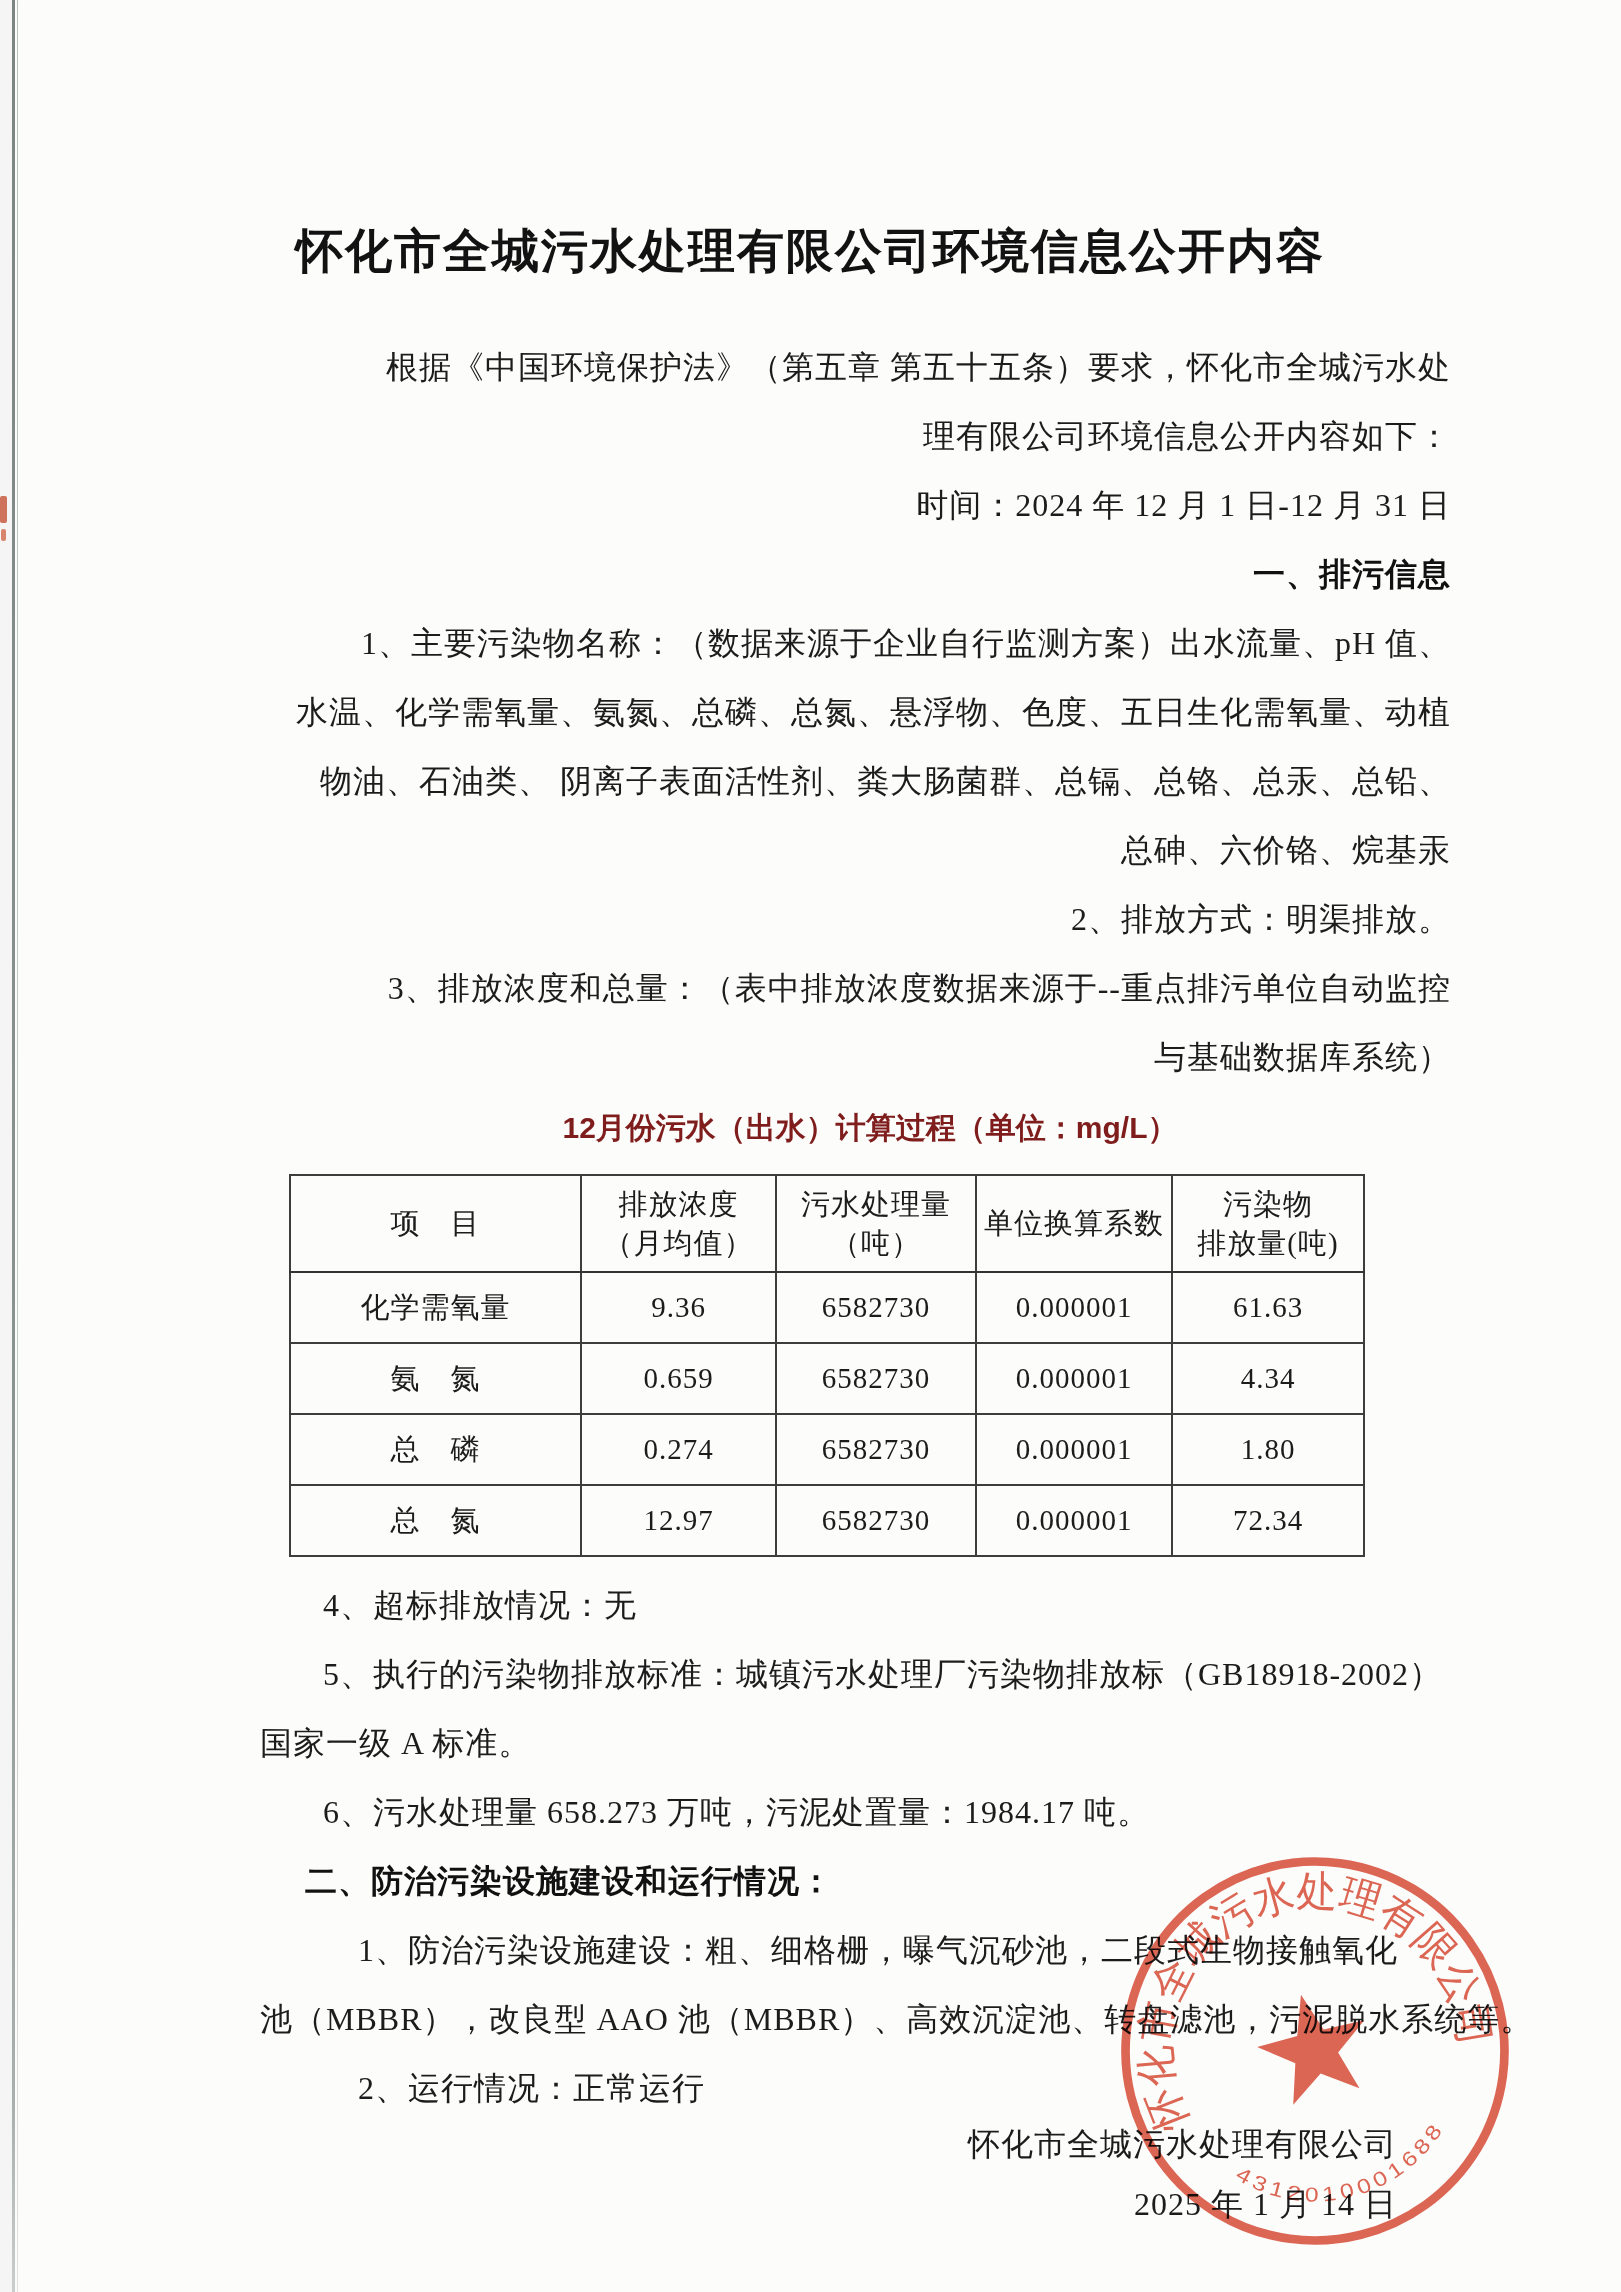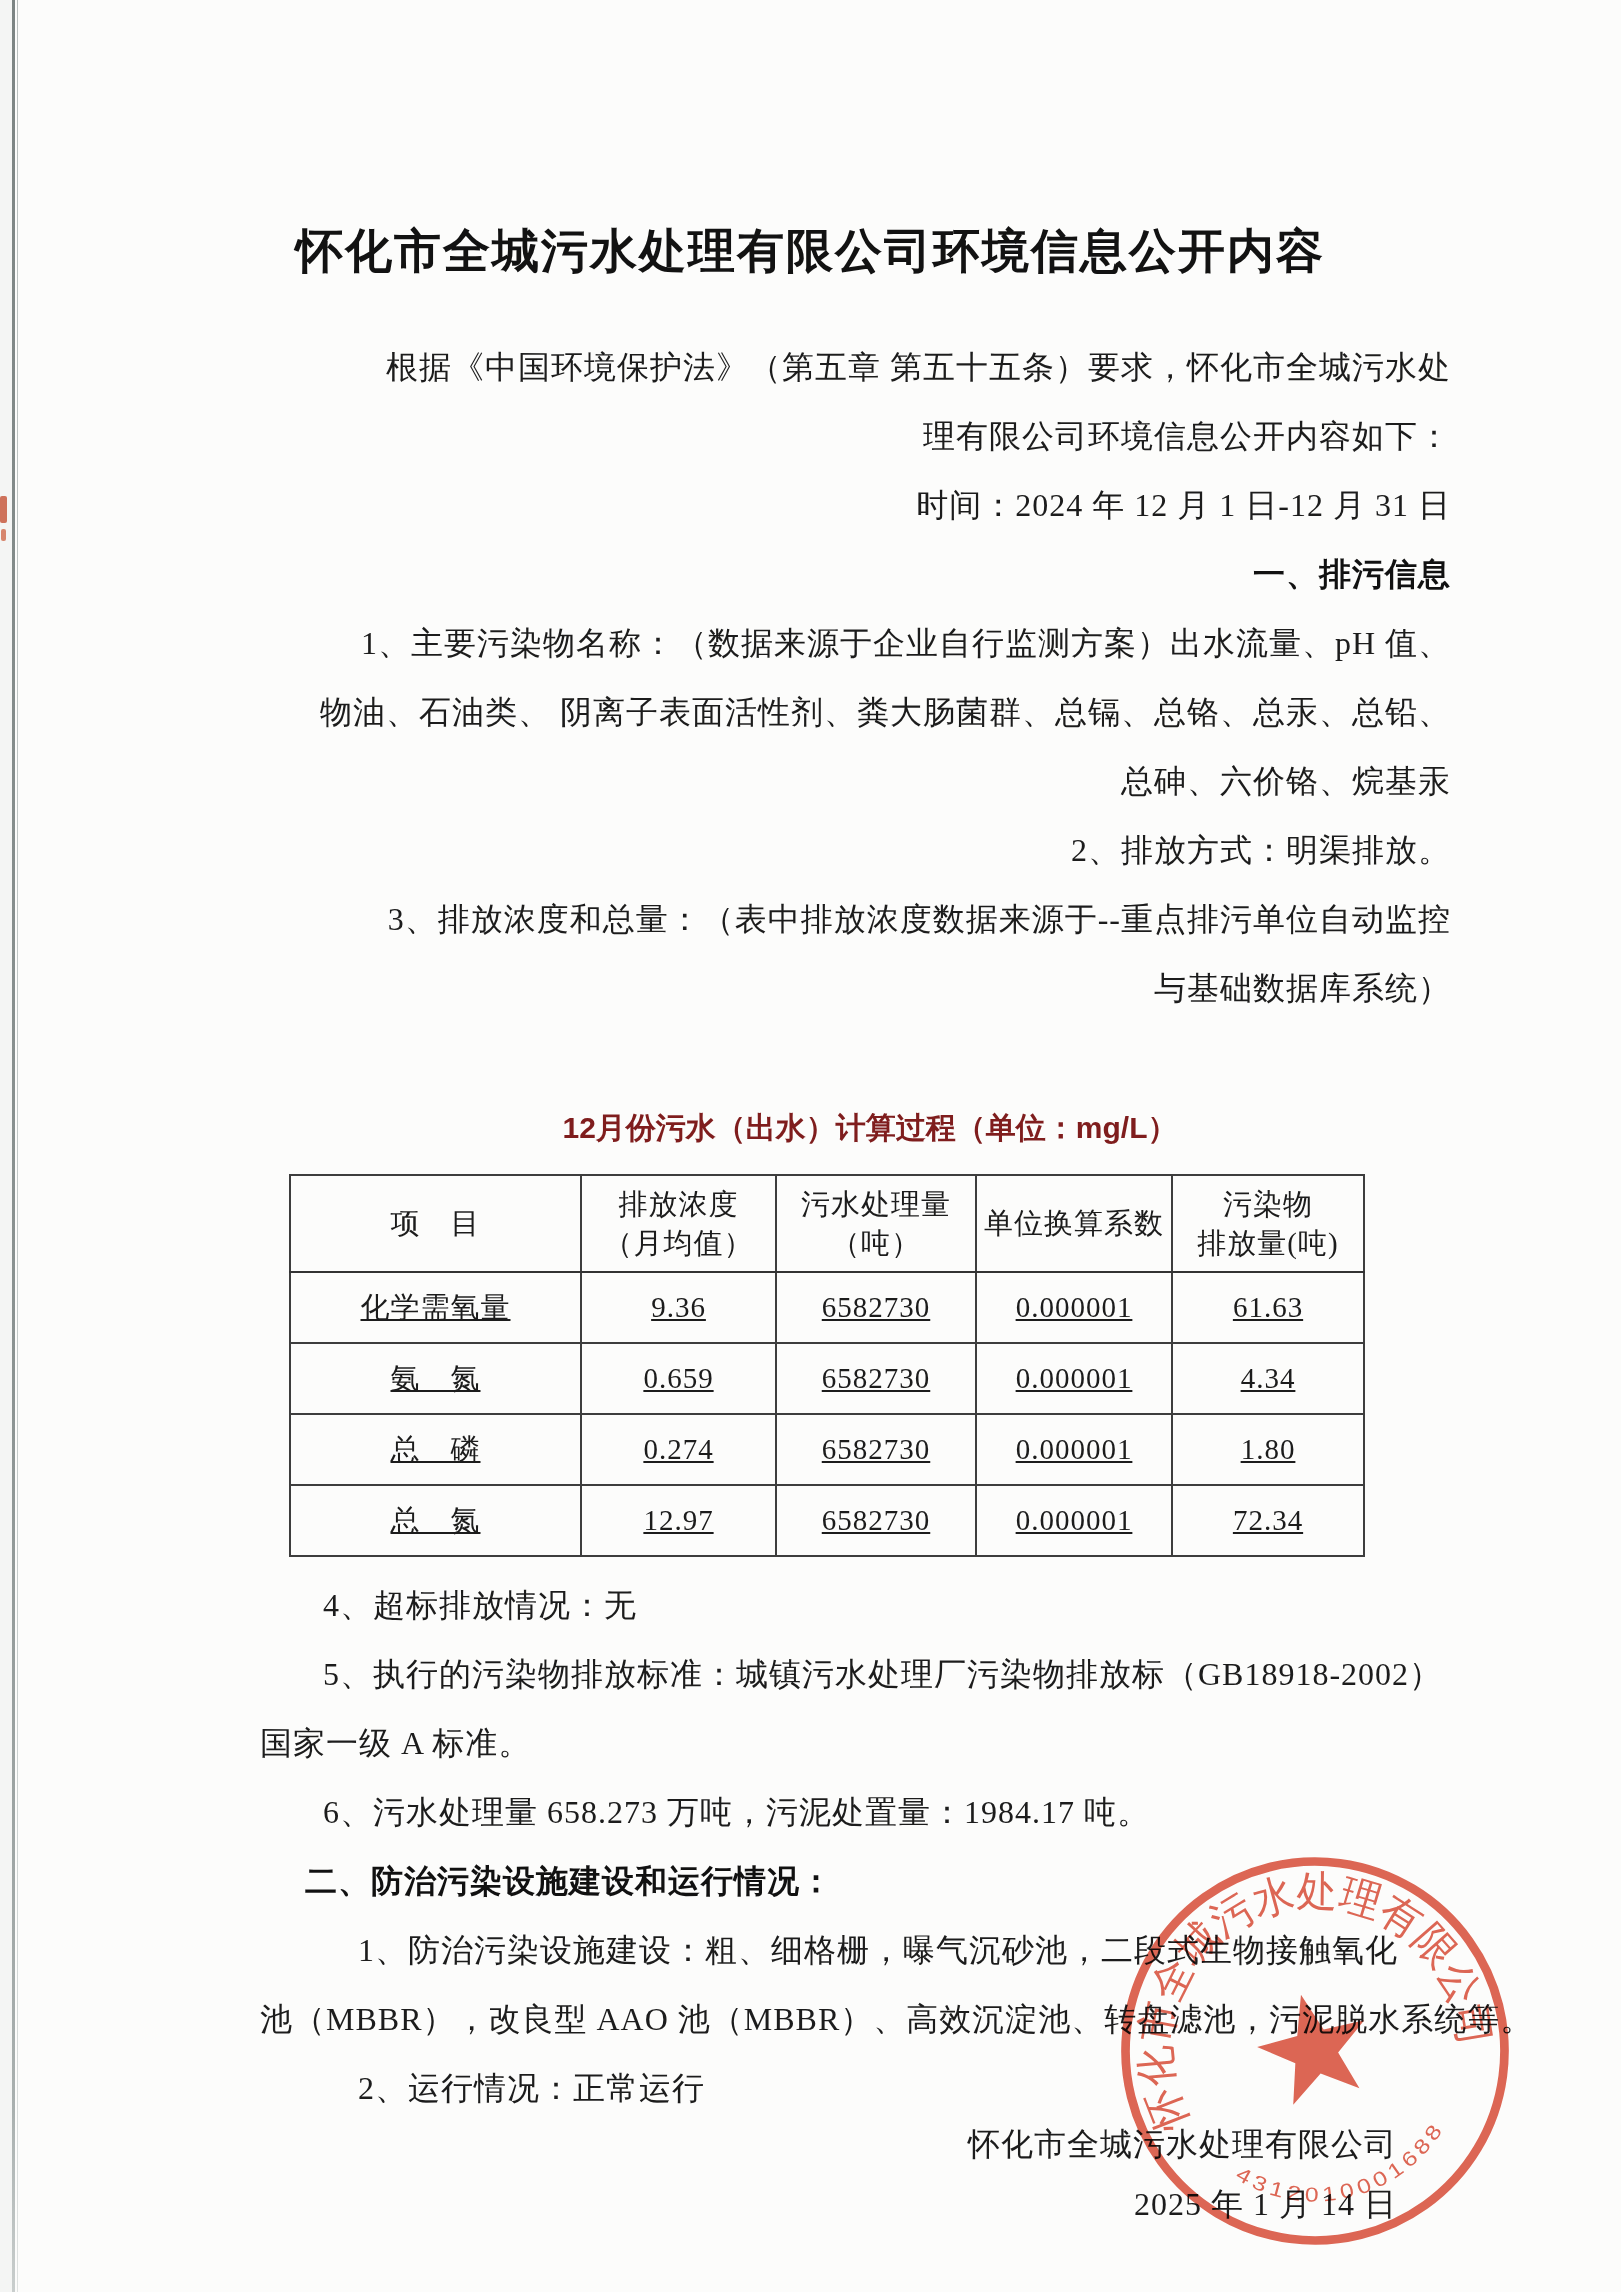--- a/index.html
+++ b/index.html
@@ -51,21 +51,21 @@
     width:1074px;border-collapse:collapse;table-layout:fixed;
   }
   table.calc th,table.calc td{
     border:2px solid #3d3d3d;
     text-align:center;vertical-align:middle;
     font-size:29px;color:#1c1c1c;
     white-space:pre-line;letter-spacing:1px;
   }
   table.calc{border:2.9px solid #333;}
   table.calc thead th{height:93px;font-weight:normal;line-height:39px;border-bottom:2.9px solid #333;}
-  table.calc tbody td{height:67px;text-decoration:underline;}
+  table.calc tbody td{height:67px;}
 
   .signature{position:absolute;left:0;width:1397px;text-align:right;
     font-size:32px;line-height:69px;letter-spacing:1px;color:#1c1c1c;white-space:pre;}
   .sig-company{top:2110px;}
   .sig-date{top:2170px;}
 
   .stamp{
     position:absolute;left:1112px;top:1848px;width:406px;height:406px;
     transform:rotate(-14deg);
     opacity:.82;mix-blend-mode:multiply;
@@ -83,20 +83,21 @@
   <div class="red-mark-2"></div>
 
   <div class="doc-title">怀化市全城污水处理有限公司环境信息公开内容</div>
 
   <div class="body-block body-top">
     <div class="line ind-2">根据《中国环境保护法》（第五章 第五十五条）要求，怀化市全城污水处</div>
     <div class="line">理有限公司环境信息公开内容如下：</div>
     <div class="line ind-3">时间：2024 年 12 月 1 日-12 月 31 日</div>
     <div class="line bold-head">一、排污信息</div>
     <div class="line ind-2">1、主要污染物名称：（数据来源于企业自行监测方案）出水流量、pH 值、</div>
+    <div class="line">水温、化学需氧量、氨氮、总磷、总氮、悬浮物、色度、五日生化需氧量、动植</div>
     <div class="line">物油、石油类、 阴离子表面活性剂、粪大肠菌群、总镉、总铬、总汞、总铅、</div>
     <div class="line">总砷、六价铬、烷基汞</div>
     <div class="line ind-2">2、排放方式：明渠排放。</div>
     <div class="line ind-2">3、排放浓度和总量：（表中排放浓度数据来源于--重点排污单位自动监控</div>
     <div class="line">与基础数据库系统）</div>
   </div>
 
   <div class="table-title">12月份污水（出水）计算过程（单位：mg/L）</div>
 
   <table class="calc">

